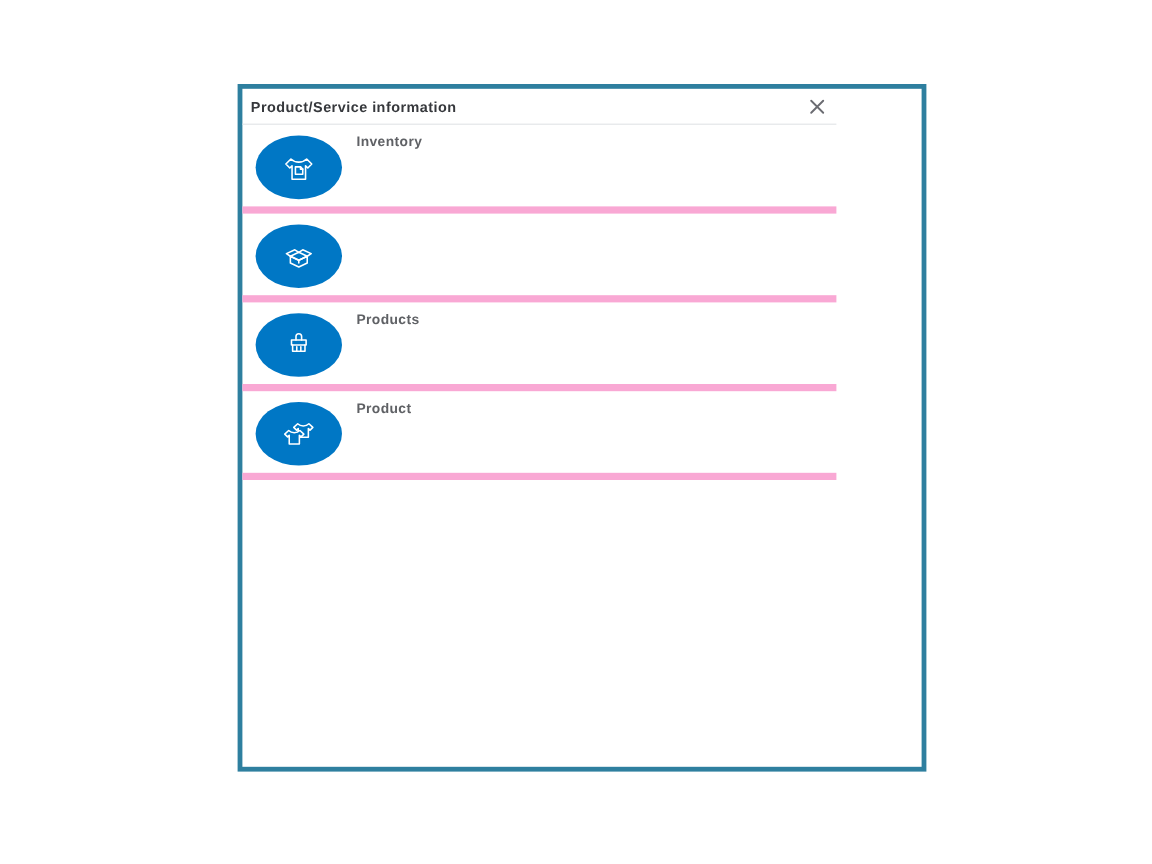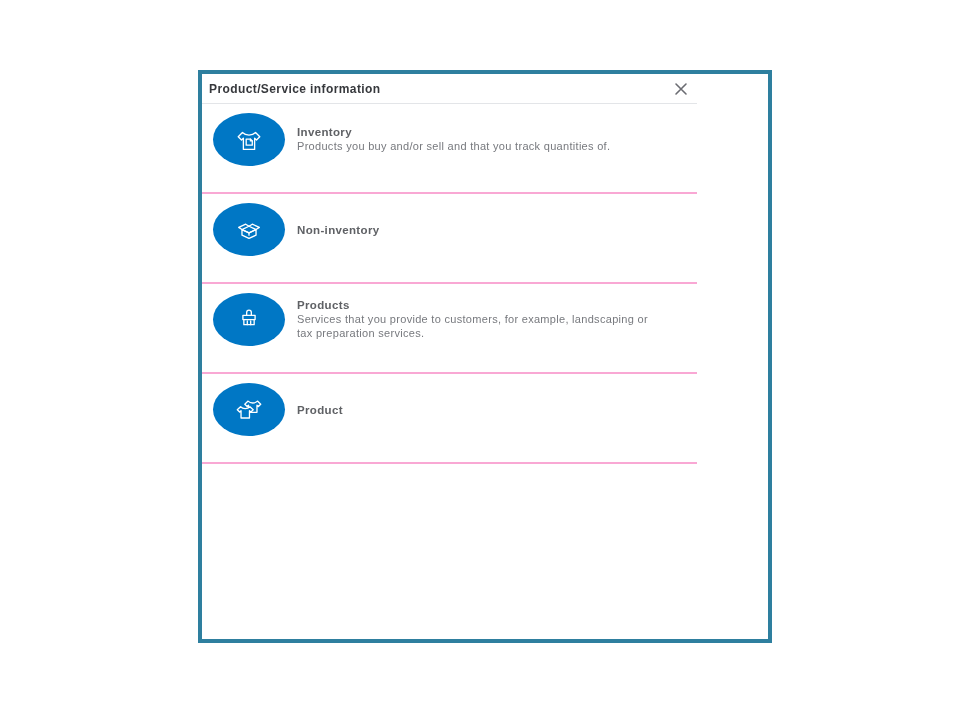--- a/index.html
+++ b/index.html
@@ -38,24 +38,23 @@
     background: none;
     border: none;
     cursor: pointer;
     width: 20px; height: 20px;
     display: flex; align-items: center; justify-content: center;
     padding: 0;
   }
   .close-btn svg { display: block; }
   .item {
     display: flex;
-    align-items: center;
     min-height: 73px;
-    padding: 9px 0 26px 11px;
-    border-bottom: 2px solid #f9a8d4;
+    padding: 9px 0 6px 11px;
+    border-bottom: 6px solid #f9a8d4;
     cursor: pointer;
   }
   .icon-ellipse {
     flex: 0 0 auto;
     width: 72px; height: 53px;
     background: #0077c5;
     border-radius: 50%;
     display: flex; align-items: center; justify-content: center;
   }
   .icon-ellipse svg { display: block; }
@@ -95,53 +94,49 @@
     <div class="item">
       <span class="icon-ellipse">
         <svg width="30" height="30" viewBox="0 0 32 32" fill="none" stroke="#ffffff" stroke-width="1.4" stroke-linejoin="round" stroke-linecap="round">
           <path d="M9 8 L4.5 12.5 L8 16 L10 14 V26 H22 V14 L24 16 L27.5 12.5 L23 8 C21.2 9.8 18.7 10.8 16 10.8 C13.3 10.8 10.8 9.8 9 8 Z"></path>
           <path d="M13 15 h4.5 l2 2 v4.5 h-6.5 z"></path>
           <path d="M17.5 15 v2 h2"></path>
         </svg>
       </span>
       <div class="item-text">
         <div class="item-title">Inventory</div>
-        <div class="item-desc">Products you buy and/or sell and that you track quantities of.</div>
       </div>
     </div>
 
     <div class="item">
       <span class="icon-ellipse">
         <svg width="30" height="30" viewBox="0 0 32 32" fill="none" stroke="#ffffff" stroke-width="1.4" stroke-linejoin="round" stroke-linecap="round">
           <path d="M8.5 15.5 L16 19 L23.5 15.5 V21.5 L16 25 L8.5 21.5 Z"></path>
           <path d="M8.5 15.5 L16 12 L23.5 15.5 L16 19 Z"></path>
           <path d="M8.5 15.5 L5 13.2 L12.5 9.8 L16 12"></path>
           <path d="M23.5 15.5 L27 13.2 L19.5 9.8 L16 12"></path>
           <path d="M16 19 V21.5"></path>
         </svg>
       </span>
       <div class="item-text">
-        <div class="item-title">Non-inventory</div>
       </div>
     </div>
 
     <div class="item">
       <span class="icon-ellipse">
         <svg width="30" height="30" viewBox="0 0 32 32" fill="none" stroke="#ffffff" stroke-width="1.4" stroke-linejoin="round" stroke-linecap="round">
           <path d="M13.5 11 V8 a2.5 2.5 0 0 1 5 0 v3"></path>
           <path d="M9.5 11 h13 v4.5 h-13 z"></path>
           <path d="M10.5 15.5 v5.5 h11 v-5.5"></path>
           <path d="M14.2 21 v-4"></path>
           <path d="M17.8 21 v-4"></path>
         </svg>
       </span>
       <div class="item-text">
         <div class="item-title">Products</div>
-        <div class="item-desc">Services that you provide to customers, for example, landscaping or
-tax preparation services.</div>
       </div>
     </div>
 
     <div class="item">
       <span class="icon-ellipse">
         <svg width="30" height="30" viewBox="0 0 32 32" fill="none" stroke="#ffffff" stroke-width="1.4" stroke-linejoin="round" stroke-linecap="round">
           <path d="M15 6.5 L11.5 9.8 L14 12.2 L15.5 10.8 V18.5 H24.5 V10.8 L26 12.2 L28.5 9.8 L25 6.5 C23.6 7.9 21.8 8.5 20 8.5 C18.2 8.5 16.4 7.9 15 6.5 Z"></path>
           <path d="M7 12.5 L3.5 15.8 L6 18.2 L7.5 16.8 V24.5 H16.5 V16.8 L18 18.2 L20.5 15.8 L17 12.5 C15.6 13.9 13.8 14.5 12 14.5 C10.2 14.5 8.4 13.9 7 12.5 Z" fill="#0077c5"></path>
         </svg>
       </span>

